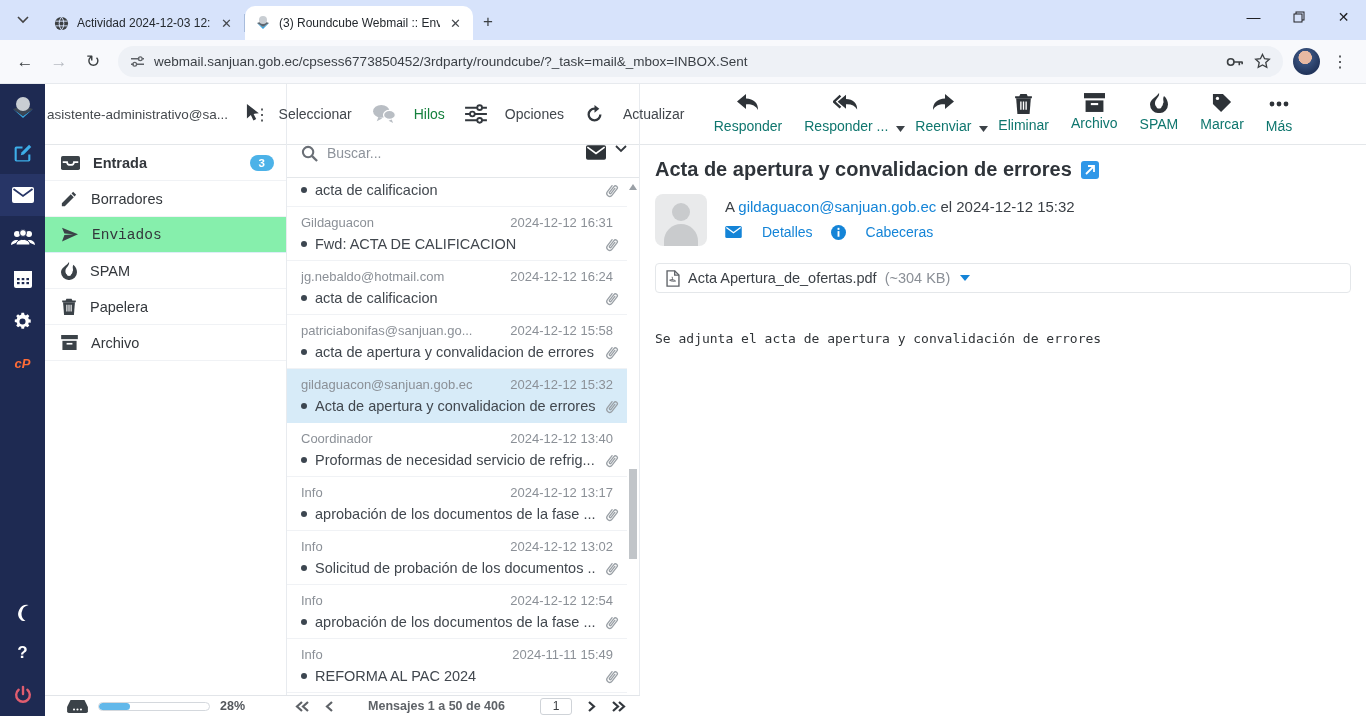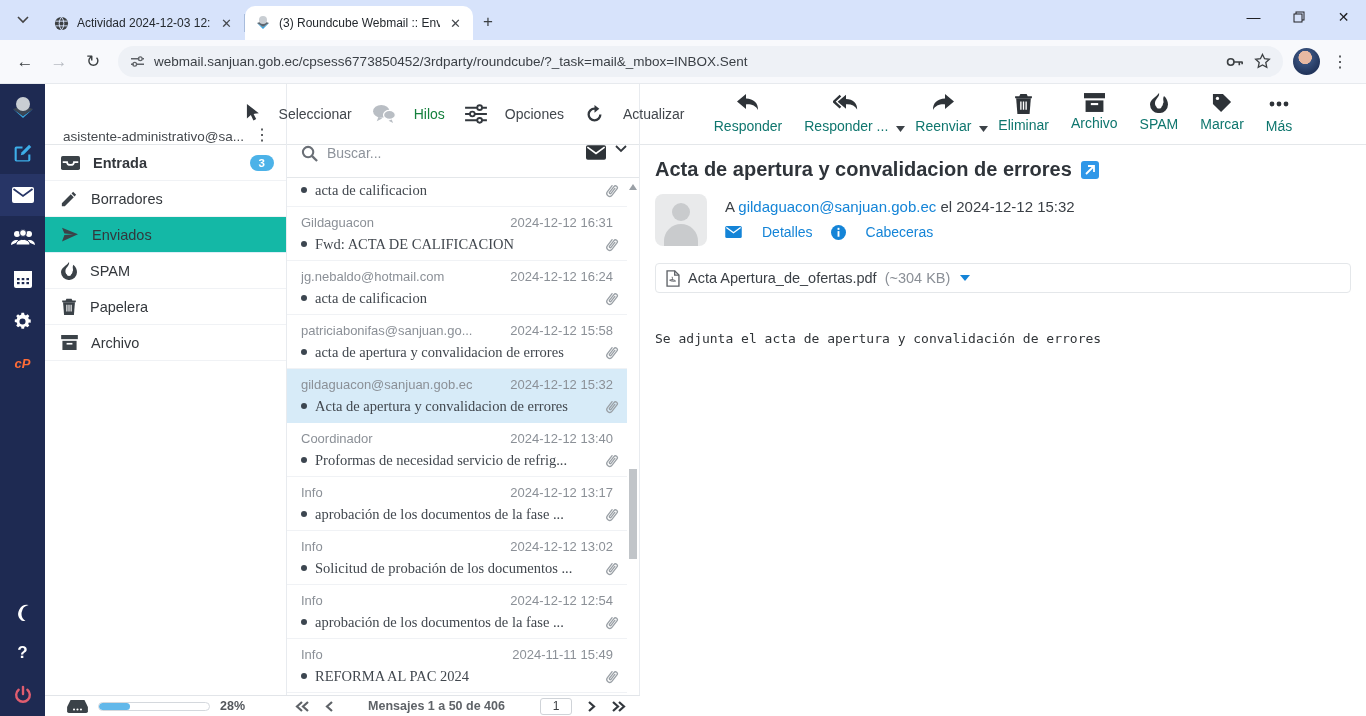--- a/index.html
+++ b/index.html
@@ -39,28 +39,28 @@
   .rail-item { width:45px; height:42px; display:flex; align-items:center; justify-content:center; color:#fff; }
   .rail-item.logo { height:48px; }
   .rail-item.compose { color:#3daee9; }
   .rail-item.active-mail { background:#273566; }
   .rail-item.cp { color:#ff6c37; font-weight:bold; font-style:italic; font-size:13px; }
   .rail-spacer { flex:1; }
   .rail-item.help { color:#fff; font-weight:bold; font-size:17px; }
   .rail-item.power { color:#e05d6f; }
 
   .folders { width:242px; display:flex; flex-direction:column; border-right:1px solid #e8ebef; }
-  .account-header { height:61px; display:flex; align-items:flex-end; padding:0 8px 0 18px;
+  .account-header { height:61px; display:flex; align-items:center; padding:0 8px 0 2px;
     border-bottom:1px solid #e4e7ea; }
   .account-header .email { flex:1; font-size:13.5px; color:#45494e; white-space:nowrap; overflow:hidden; }
   .folder-row { height:36px; display:flex; align-items:center; gap:13px; padding:0 12px 0 16px;
     border-bottom:1px solid #f0f2f5; color:#3b4248; font-size:14.5px; }
   .folder-row .label { flex:1; color:#33373c; }
   .folder-row.bold .label { font-weight:bold; }
-  .folder-row.selected { background:#14b8a6; border-bottom-color:#ddeef8; }
+  .folder-row.selected { background:#86efac; border-bottom-color:#ddeef8;font-family:Liberation Mono, monospace; }
   .badge { background:#4cb2e8; color:#fff; font-size:11.5px; font-weight:bold;
     padding:2px 9px; border-radius:10px; }
 
   .listcol { width:353px; display:flex; flex-direction:column; border-right:1px solid #e8ebef; }
   .list-toolbar { height:61px; display:flex; align-items:center; justify-content:center; gap:20px;
     border-bottom:1px solid #e4e7ea; flex-shrink:0; }
   .tool-item { display:flex; align-items:center; gap:18px;
     color:#3c4248; font-size:14px; }
   .tool-item .lbl { color:#41464c; }
   .tool-item.disabled { color:#b9bec4; } .tool-item.disabled .lbl { color:#15803d; }
@@ -69,21 +69,21 @@
   .search-row input { flex:1; border:none; outline:none; background:transparent;
     font-size:14px; color:#3c4043; font-family:inherit; }
   .search-row input::placeholder { color:#8d939b; }
 
   .rows { flex:1; overflow:hidden; position:relative; padding-right:12px; }
   .mrow { padding:5px 4px 4px 14px; border-bottom:1px solid #f0f2f5; }
   .mrow.selected { background:#d7ebf8; border-bottom-color:#d7ebf8; }
   .mrow .line1 { display:flex; font-size:13px; color:#8b9097; height:20px; align-items:center; }
   .mrow .line1 .sender { flex:1; white-space:nowrap; overflow:hidden; }
   .mrow .line1 .date { padding-right:10px; }
-  .mrow .line2 { display:flex; align-items:center; height:24px; gap:8px;font-family:Liberation Serif, serif; }
+  .mrow .line2 { display:flex; align-items:center; height:24px; gap:8px; }
   .mrow .dot { width:6px; height:6px; border-radius:50%; background:#3c4650; flex-shrink:0; }
   .mrow .subject { flex:1; font-size:14.5px; color:#41474e; white-space:nowrap; overflow:hidden; }
   .mrow .clip { color:#9aa0a6; flex-shrink:0; padding-right:4px; }
 
   .vscroll { position:absolute; right:0; top:0; bottom:0; width:12px; }
   .vscroll .arrow { position:absolute; left:2px; width:0; height:0;
     border-left:4px solid transparent; border-right:4px solid transparent; }
   .vscroll .up { top:6px; border-bottom:6px solid #9aa0a6; }
   .vscroll .down { bottom:6px; border-top:6px solid #9aa0a6; }
   .vscroll .thumb { position:absolute; left:2px; width:8px; top:54%; height:90px;

